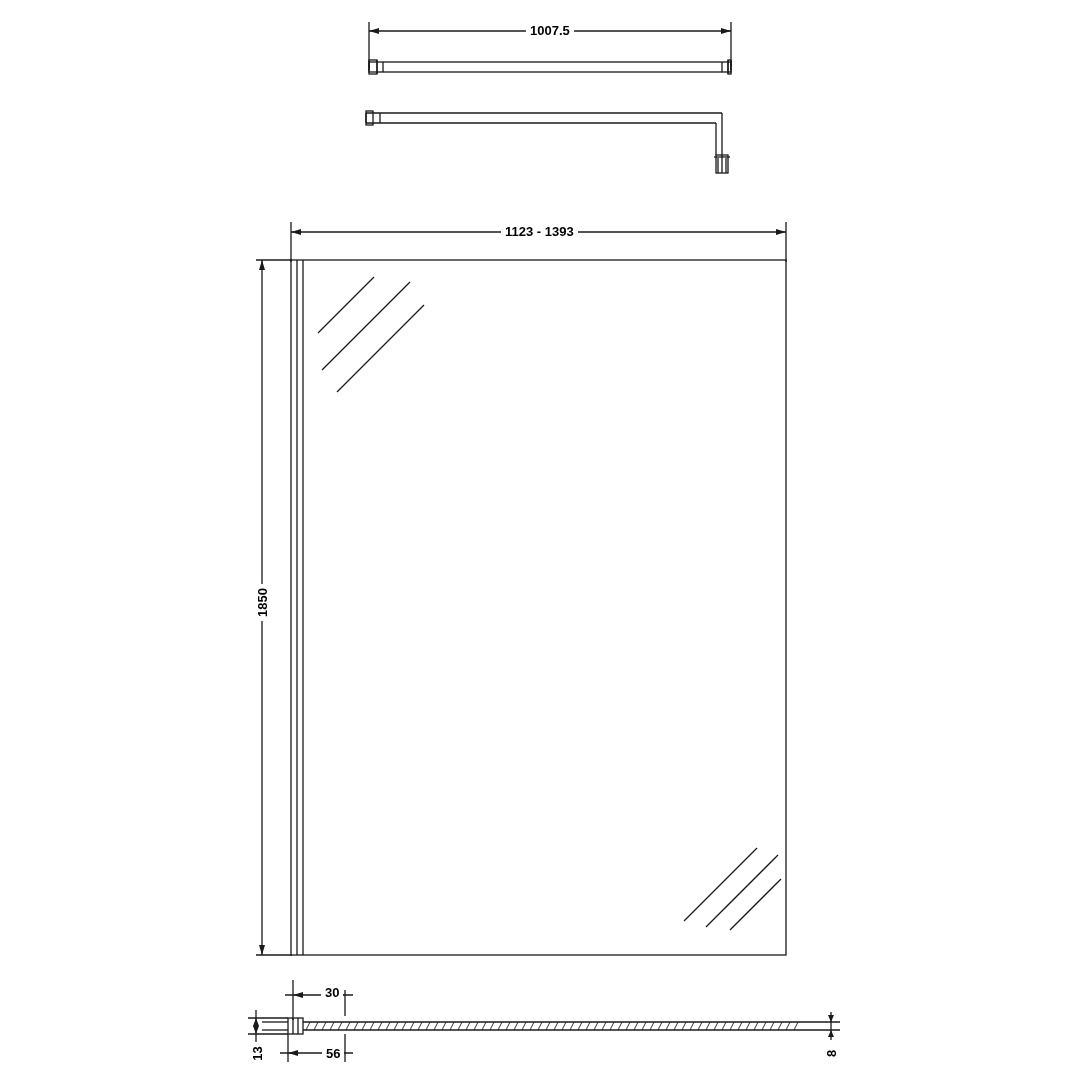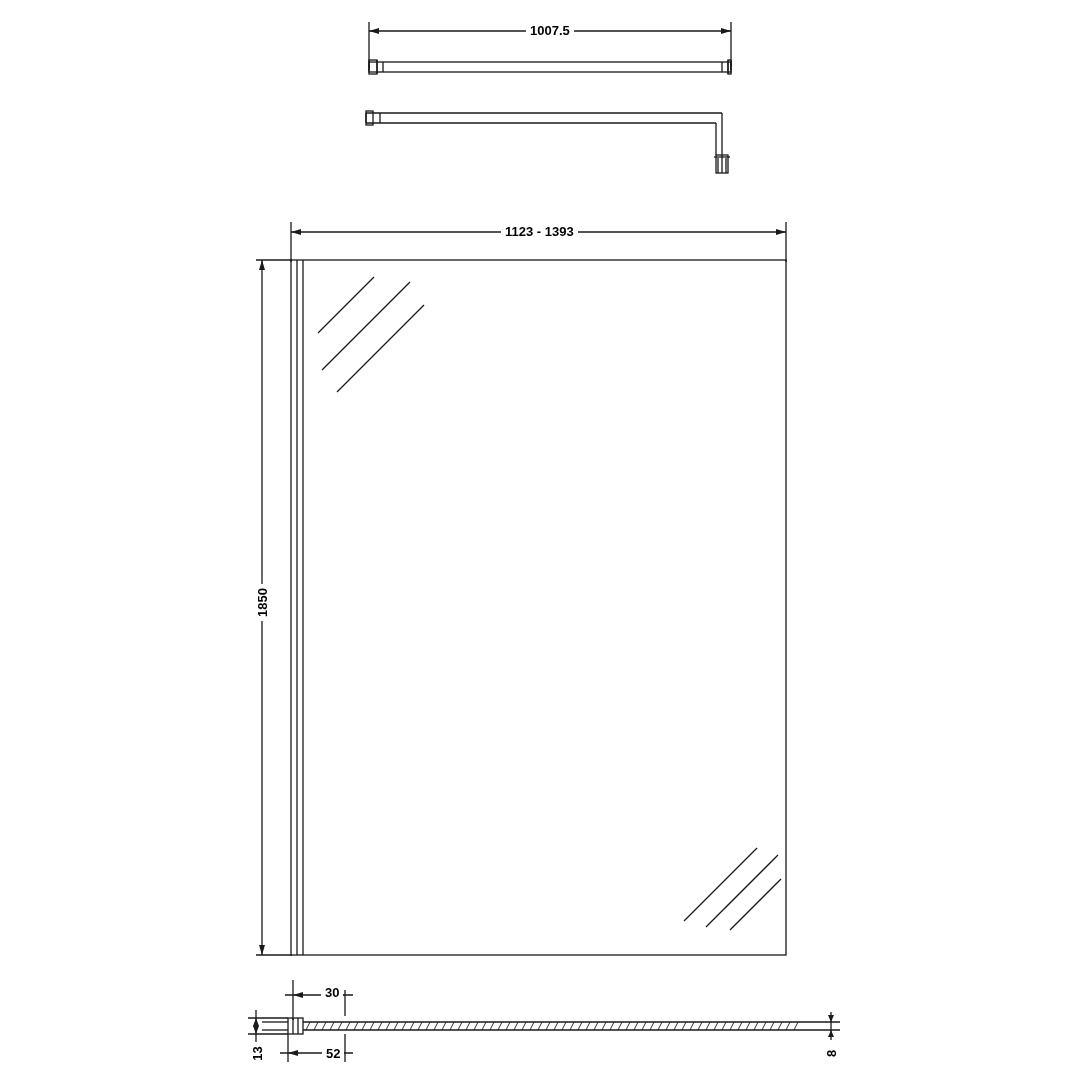--- a/index.html
+++ b/index.html
@@ -244,19 +244,19 @@
   </svg>
 
   <div class="dim-label lbl-top-bar">1007.5</div>
 
   <div class="dim-label lbl-width">1123 - 1393</div>
 
   <div class="dim-label vertical lbl-height">1850</div>
 
   <div class="dim-label lbl-30">30</div>
 
-  <div class="dim-label lbl-35">52</div>
+  <div class="dim-label lbl-35">56</div>
 
   <div class="dim-label vertical lbl-13">13</div>
 
   <div class="dim-label vertical lbl-8">8</div>
 
 </div>
 
 </body></html>

